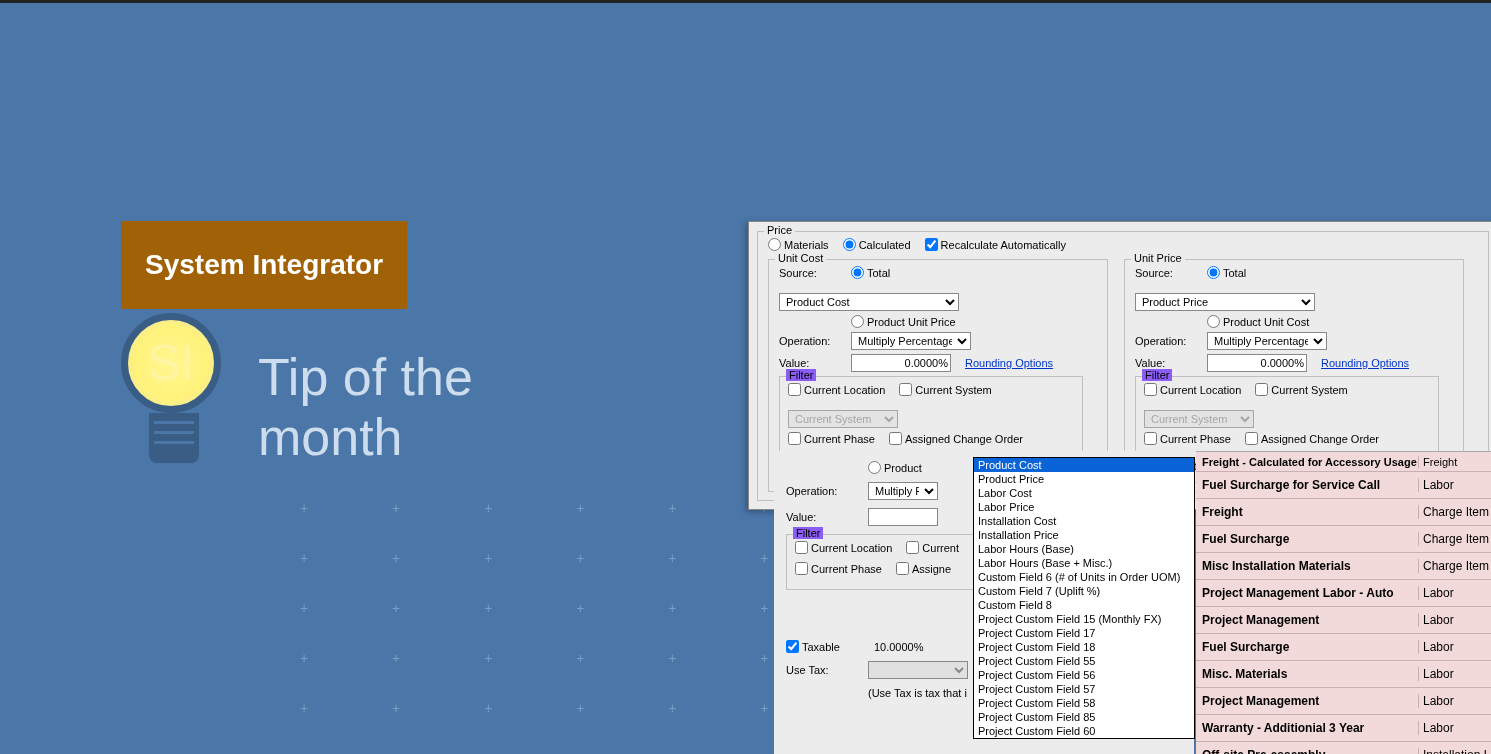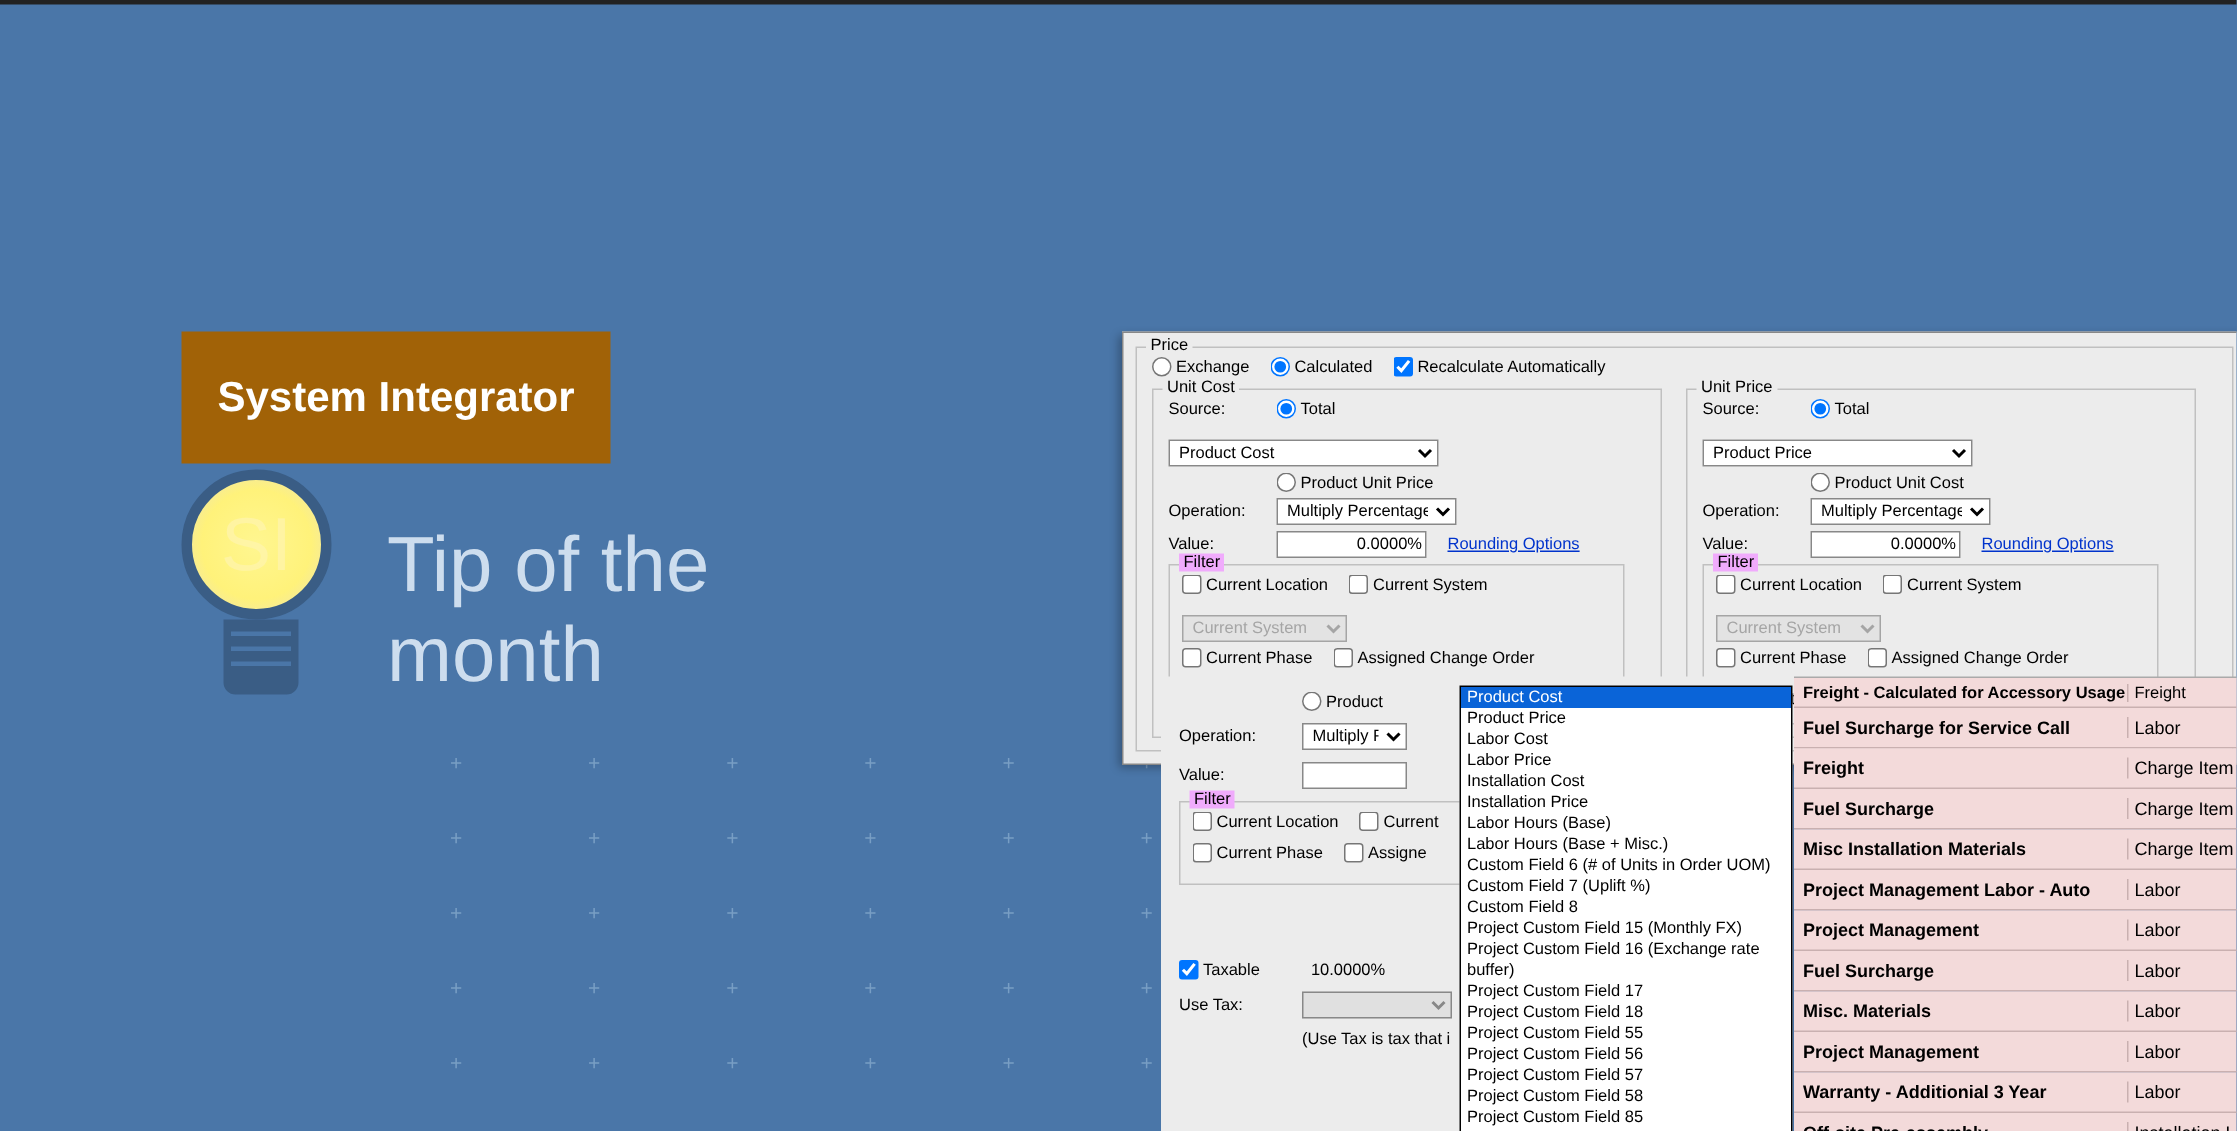--- a/index.html
+++ b/index.html
@@ -116,21 +116,21 @@
   background: #fff;
   border: 1px solid #888;
   height: 18px;
   padding: 0 2px;
 }
 select.disabled { background: #e0e0e0; color: #888; }
 .link { color: #0033cc; text-decoration: underline; font-size: 11px; cursor: pointer; }
 .two-col { display: flex; gap: 16px; justify-content: flex-end; }
 .col { flex: 1; }
 .filter-box { border: 1px solid #c0c0c0; padding: 6px 8px; margin-top:4px; position:relative;}
-.filter-box .group-label{ background:#f0abfc; }
+.filter-box .group-label{ background:#8b5cf6; }
 
 .lower-panel {
   position: absolute;
   left: 774px;
   top: 448px;
   width: 420px;
   height: 310px;
   background: #ececec;
   padding: 10px 12px;
 }
@@ -198,21 +198,21 @@
 + + + + + + + + + +
 + + + + + + + + + +
 + + + + + + + + + +</div>
 
 <div class="price-panel">
   <div class="group-box" style="border:1px solid #c0c0c0;">
     <span class="group-label">Price</span>
     <div class="row">
       <label class="radio">
           <input type="radio" name="pmode" style="">
-          <span>Exchange</span>
+          <span>Materials</span>
         </label>
       <label class="radio">
           <input type="radio" name="pmode" checked="" style="">
           <span>Calculated</span>
         </label>
       <label class="check">
           <input type="checkbox" checked="" style="">
           <span>Recalculate Automatically</span>
         </label>
     </div>
@@ -396,21 +396,20 @@
     <div class="item">Labor Cost</div>
     <div class="item">Labor Price</div>
     <div class="item">Installation Cost</div>
     <div class="item">Installation Price</div>
     <div class="item">Labor Hours (Base)</div>
     <div class="item">Labor Hours (Base + Misc.)</div>
     <div class="item">Custom Field 6 (# of Units in Order UOM)</div>
     <div class="item">Custom Field 7 (Uplift %)</div>
     <div class="item">Custom Field 8</div>
     <div class="item">Project Custom Field 15 (Monthly FX)</div>
-    <div class="item">Project Custom Field 16 (Exchange rate buffer)</div>
     <div class="item">Project Custom Field 17</div>
     <div class="item">Project Custom Field 18</div>
     <div class="item">Project Custom Field 55</div>
     <div class="item">Project Custom Field 56</div>
     <div class="item">Project Custom Field 57</div>
     <div class="item">Project Custom Field 58</div>
     <div class="item">Project Custom Field 85</div>
     <div class="item">Project Custom Field 60</div>
   </div>
 

